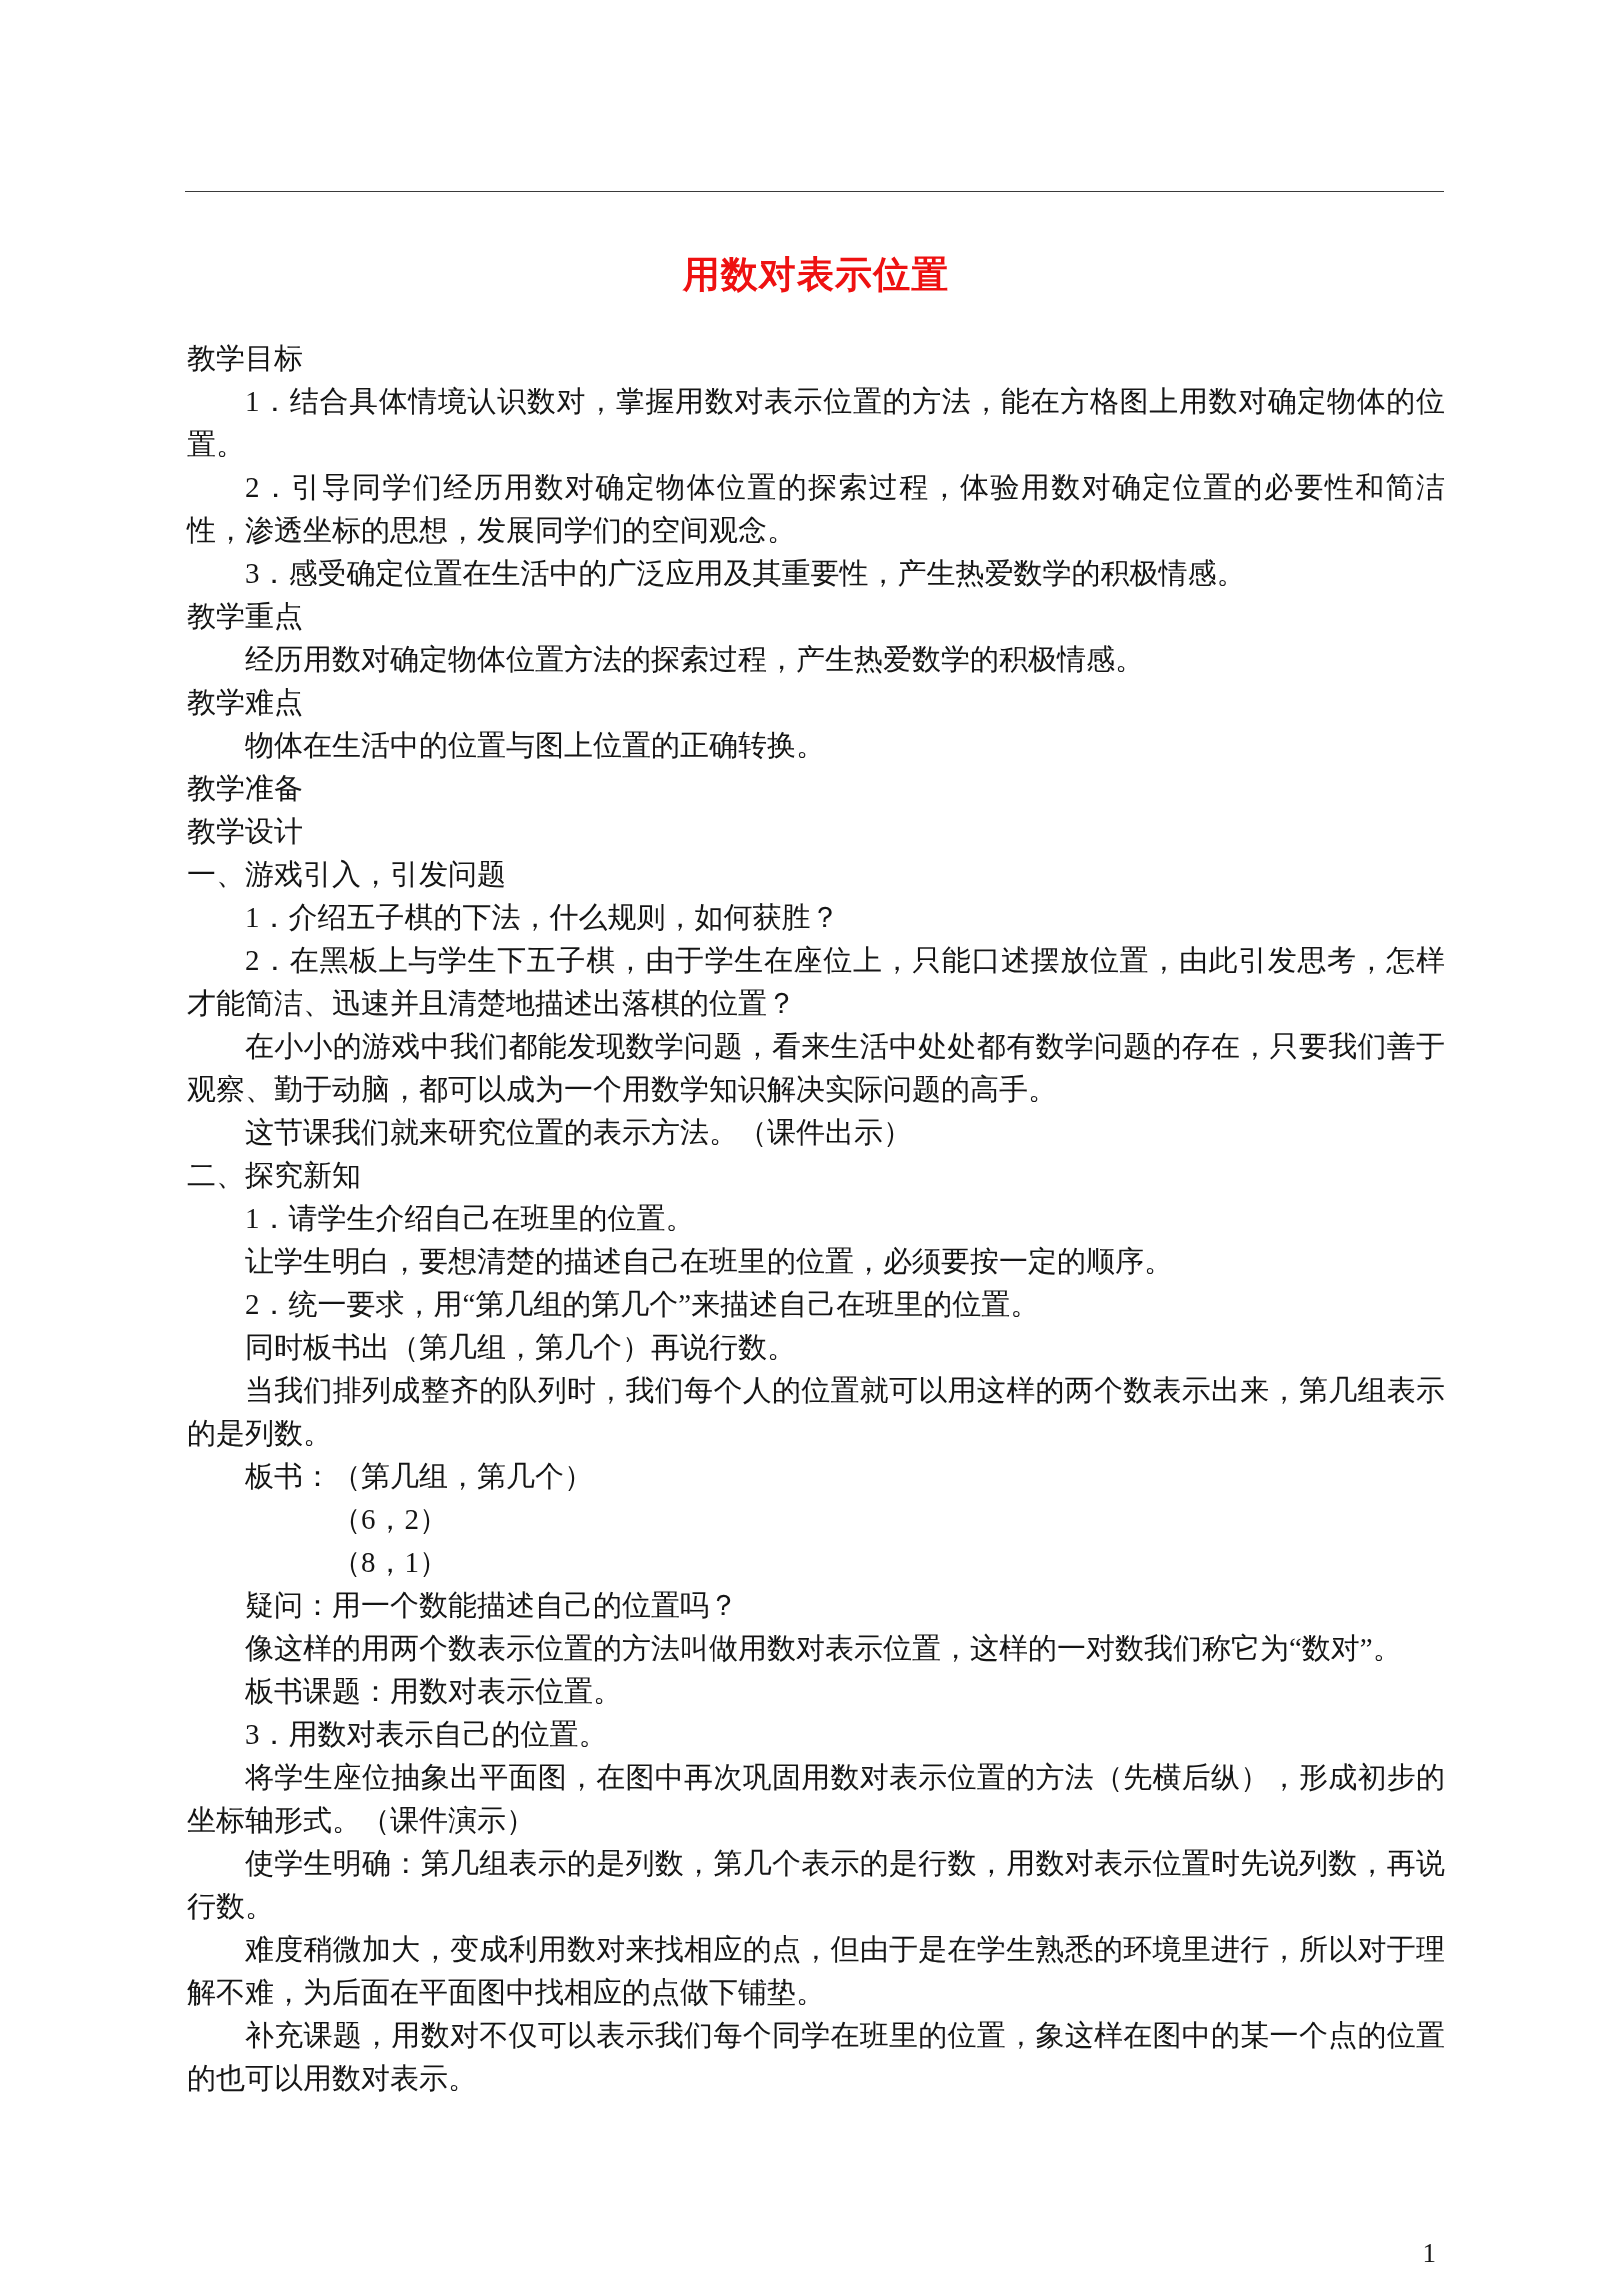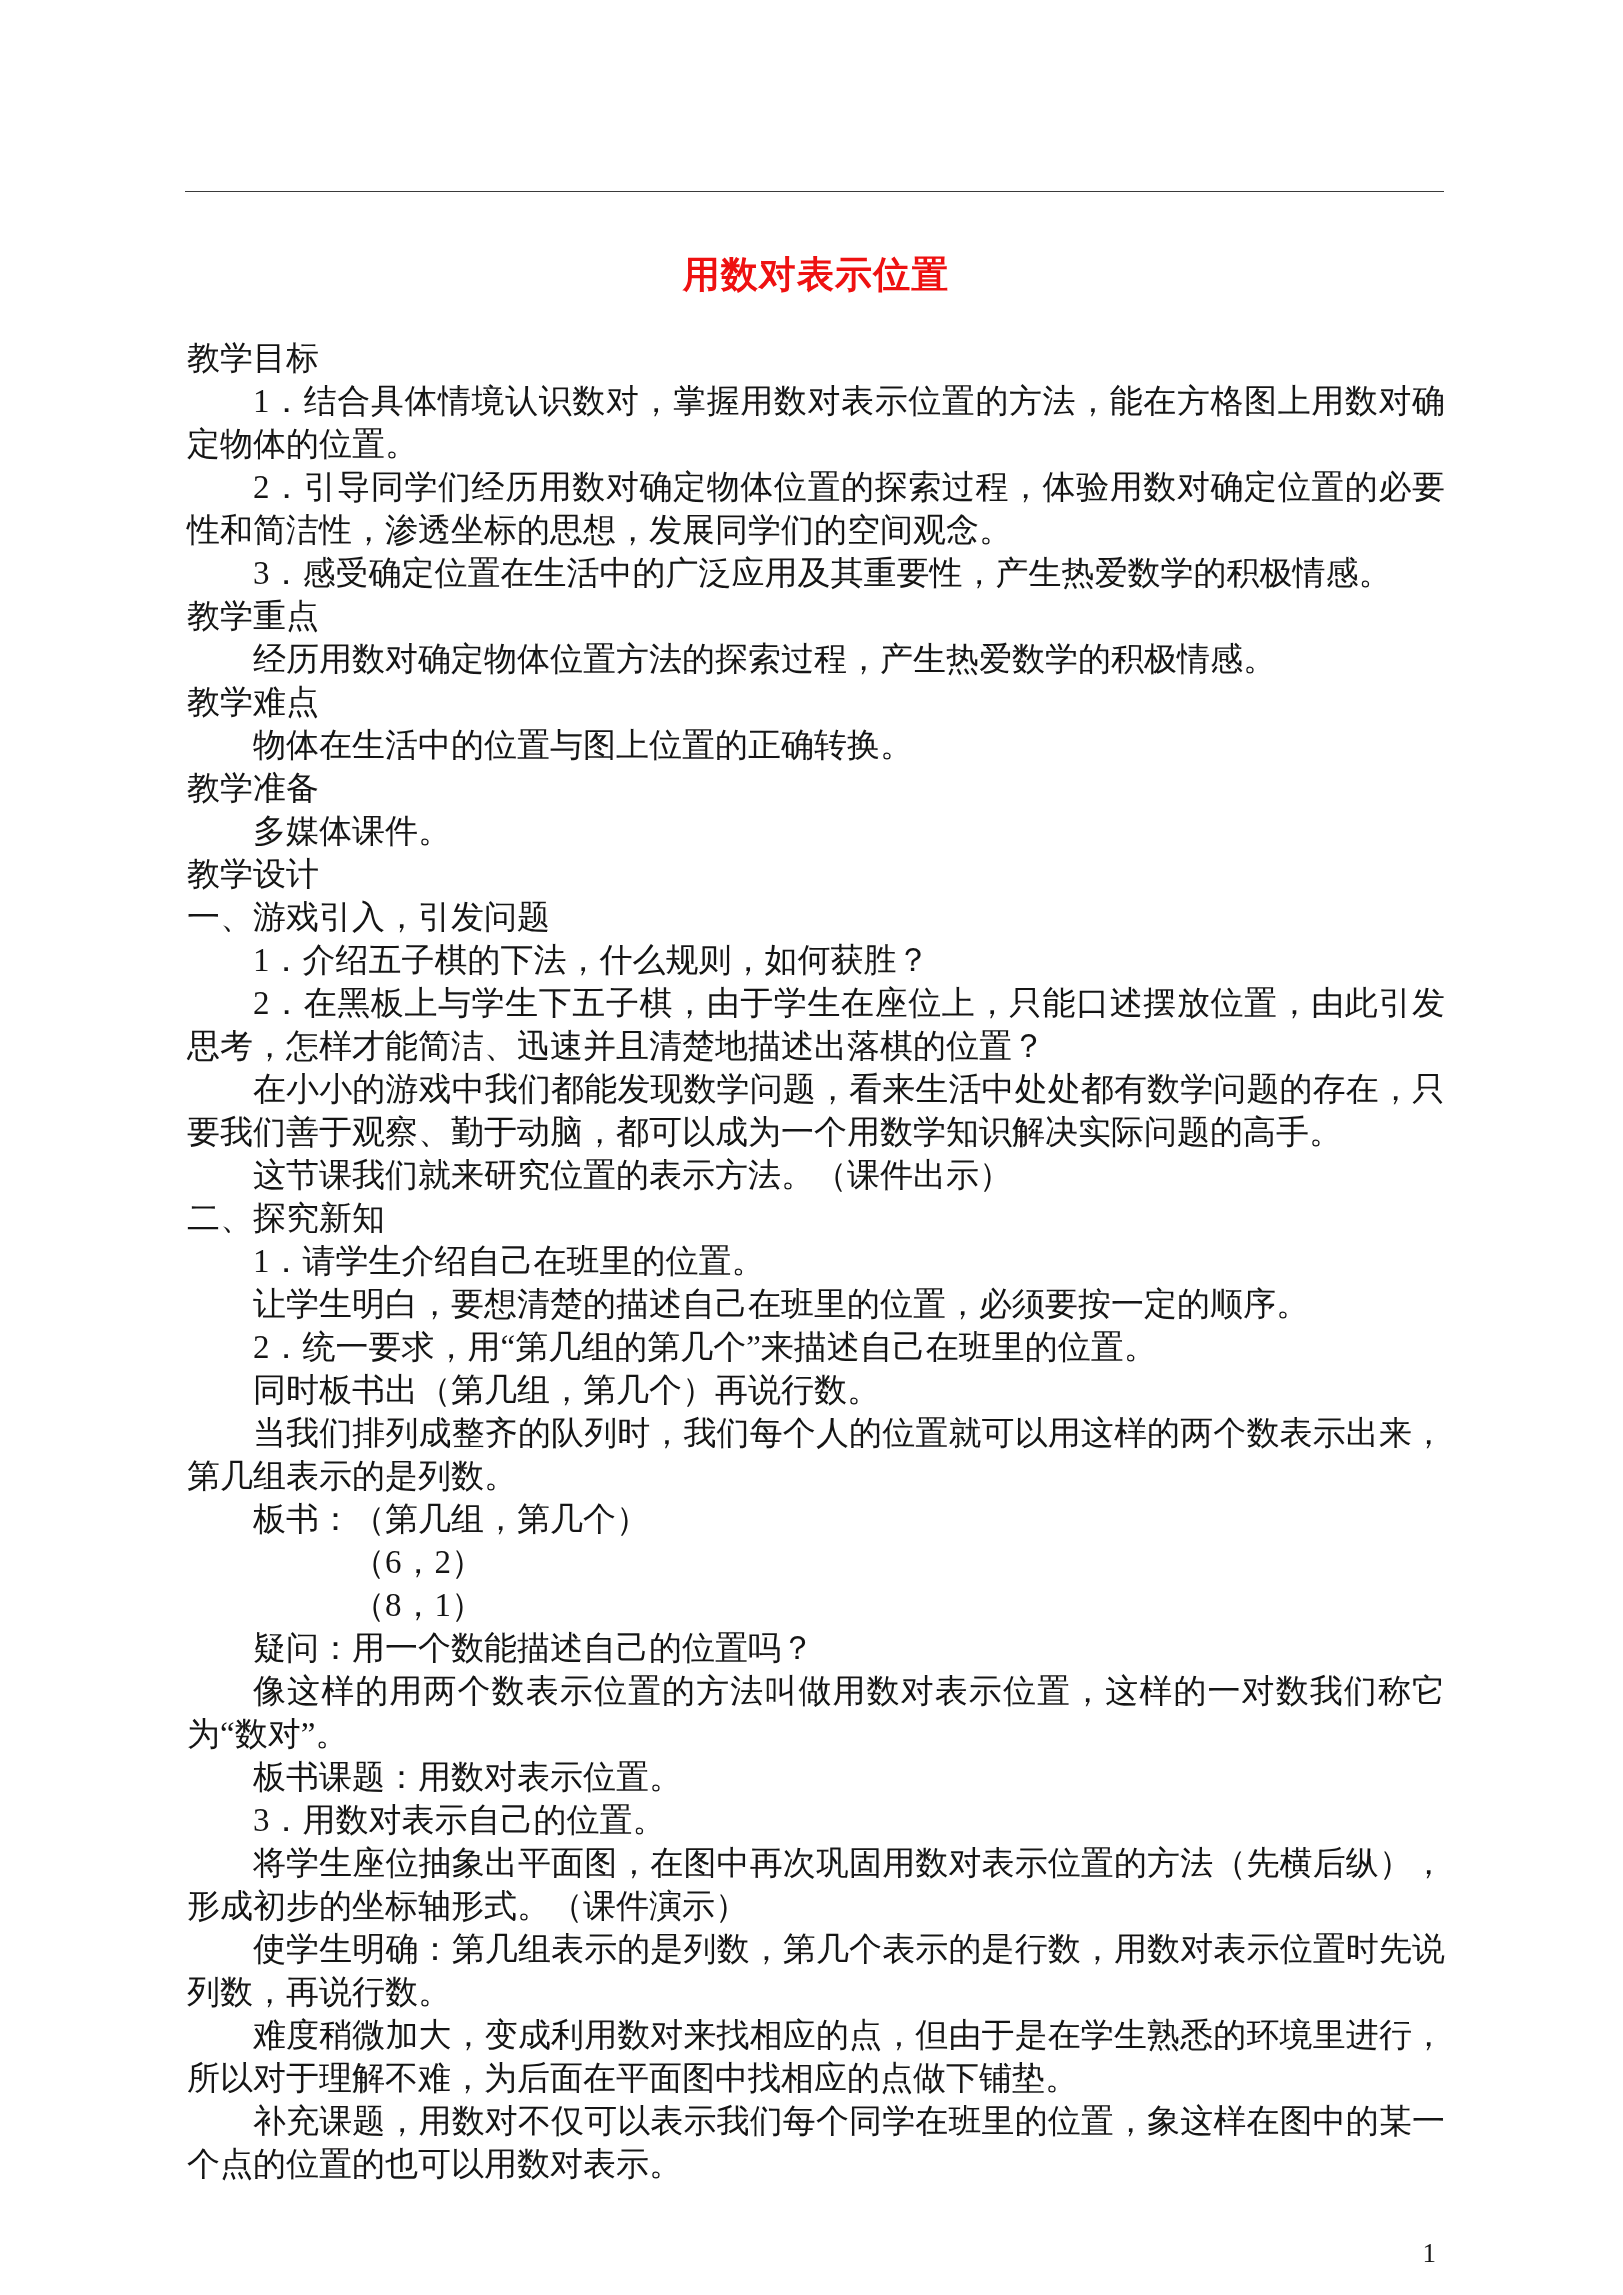--- a/index.html
+++ b/index.html
@@ -33,21 +33,21 @@
   }
   .doc-title {
     text-align: center;
     font-size: 37px;
     font-weight: bold;
     line-height: 45px;
     margin: 17px 0 40px 0;
     letter-spacing: 1.1px;
   }
   .doc-body {
-    font-size: 33px;
+    font-size: 29px;
     line-height: 43px;
   }
   .para {
     margin: 0;
     padding: 0;
     text-align: justify;
     text-justify: inter-ideograph;
     word-break: break-all;
   }
   .para.none  { text-indent: 0; }
@@ -74,21 +74,20 @@
     <div class="doc-body">
         <p class="para none">教学目标</p>
         <p class="para first">1．结合具体情境认识数对，掌握用数对表示位置的方法，能在方格图上用数对确定物体的位置。</p>
         <p class="para first">2．引导同学们经历用数对确定物体位置的探索过程，体验用数对确定位置的必要性和简洁性，渗透坐标的思想，发展同学们的空间观念。</p>
         <p class="para first">3．感受确定位置在生活中的广泛应用及其重要性，产生热爱数学的积极情感。</p>
         <p class="para none">教学重点</p>
         <p class="para first">经历用数对确定物体位置方法的探索过程，产生热爱数学的积极情感。</p>
         <p class="para none">教学难点</p>
         <p class="para first">物体在生活中的位置与图上位置的正确转换。</p>
         <p class="para none">教学准备</p>
-        <p class="para first">多媒体课件。</p>
         <p class="para none">教学设计</p>
         <p class="para none">一、游戏引入，引发问题</p>
         <p class="para first">1．介绍五子棋的下法，什么规则，如何获胜？</p>
         <p class="para first">2．在黑板上与学生下五子棋，由于学生在座位上，只能口述摆放位置，由此引发思考，怎样才能简洁、迅速并且清楚地描述出落棋的位置？</p>
         <p class="para first">在小小的游戏中我们都能发现数学问题，看来生活中处处都有数学问题的存在，只要我们善于观察、勤于动脑，都可以成为一个用数学知识解决实际问题的高手。</p>
         <p class="para first">这节课我们就来研究位置的表示方法。（课件出示）</p>
         <p class="para none">二、探究新知</p>
         <p class="para first">1．请学生介绍自己在班里的位置。</p>
         <p class="para first">让学生明白，要想清楚的描述自己在班里的位置，必须要按一定的顺序。</p>
         <p class="para first">2．统一要求，用“第几组的第几个”来描述自己在班里的位置。</p>

